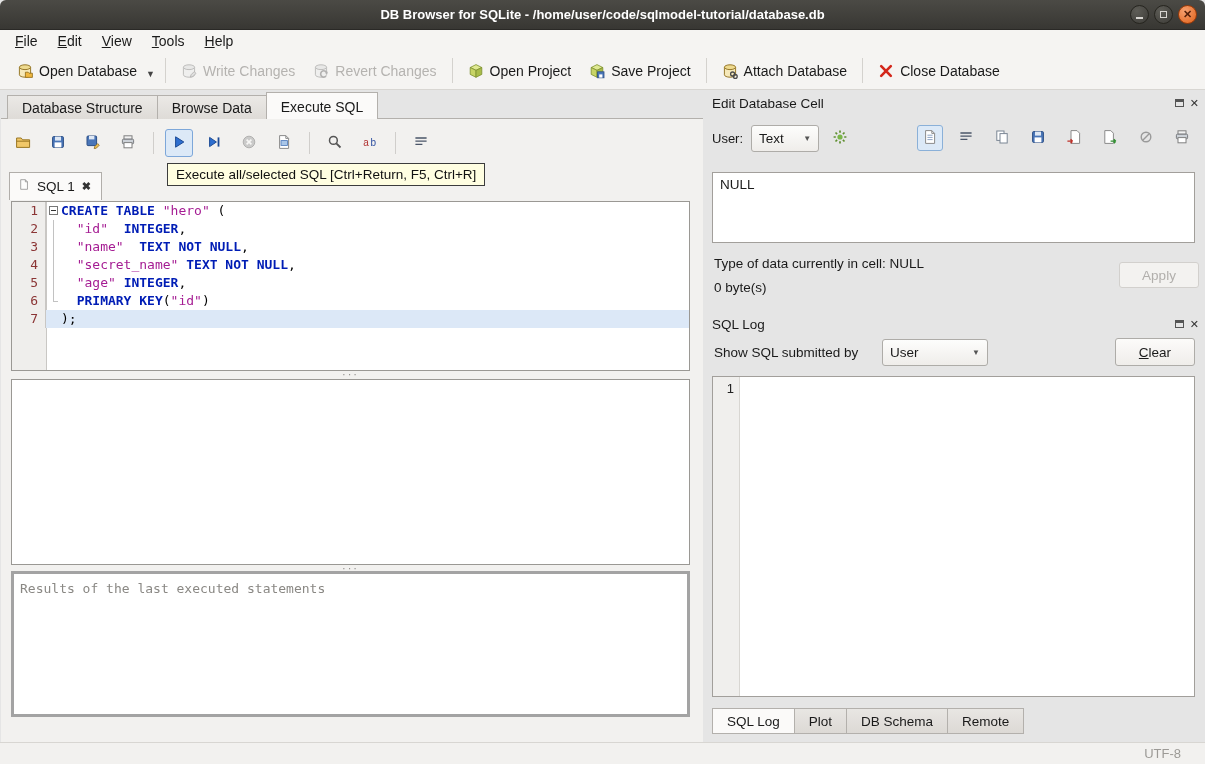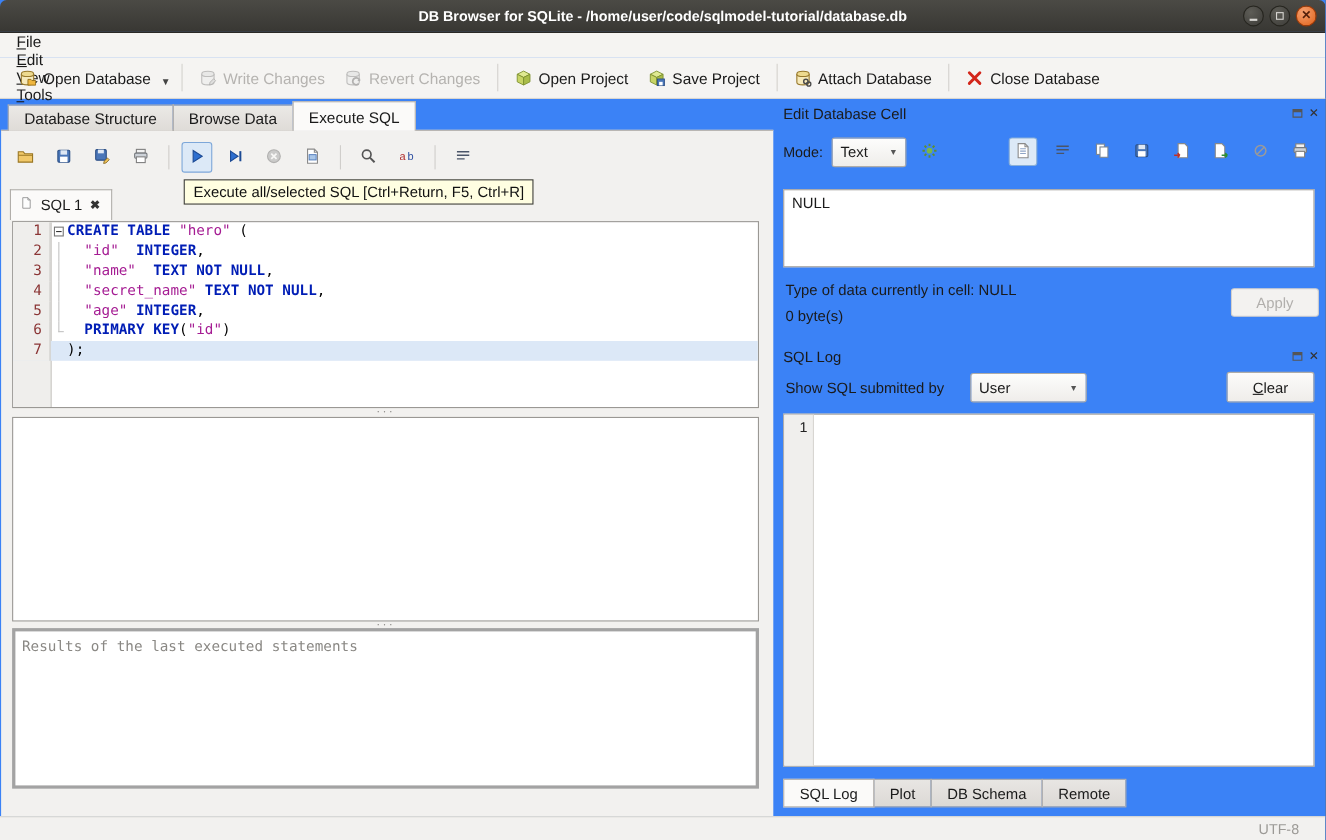--- a/index.html
+++ b/index.html
@@ -1,35 +1,35 @@
 <!DOCTYPE html>
 <html><head>
 <meta charset="utf-8">
 <style>
   * { box-sizing: border-box; margin: 0; padding: 0; }
   body { margin: 0; background: #666; font-family: "Liberation Sans", sans-serif; }
-  .window { position: relative; width: 1205px; height: 764px; background: #3b82f6;
+  .window { position: relative; width: 1205px; height: 764px; background: #e5e5e5;
             font-size: 13px; color: #1a1a1a; overflow: hidden; }
 
   
   .titlebar { height: 30px; background: linear-gradient(#4b4a45, #383733);
               border-bottom: 1px solid #2a2926; border-radius: 6px 6px 0 0;
               display: flex; align-items: center; justify-content: center; position: relative; }
   .titlebar .title { color: #fff; font-weight: bold; font-size: 13px; }
   .win-controls { position: absolute; right: 8px; top: 5px; display: flex; gap: 5px; }
   .wc { width: 19px; height: 19px; border-radius: 50%; border: 1px solid #26251f;
         background: radial-gradient(circle at 35% 30%, #5e5d57, #3c3b37);
         display: flex; align-items: center; justify-content: center; }
   .wc .minglyph { width: 7px; height: 2px; background: #d8d6d2; margin-top: 6px; }
   .wc .maxglyph { width: 7px; height: 7px; border: 1px solid #d8d6d2; }
   .wc.close { background: radial-gradient(circle at 35% 30%, #f6a171, #e06118); border-color: #9c3a08; }
   .wc.close .xglyph { color: #55200a; font-size: 11px; font-weight: bold; line-height: 1; }
 
   
-  .menubar { height: 22px; background: #f5f4f2; display: flex; align-items: stretch; padding-left: 5px; flex-direction: column; }
+  .menubar { height: 22px; background: #f5f4f2; display: flex; align-items: stretch; padding-left: 5px; }
   .menu-item { display: flex; align-items: center; padding: 0 10px; font-size: 14px; }
   .menu-item .mlabel { display: block; }
   .menu-item .mlabel::first-letter { text-decoration: underline; }
 
   
   .toolbar { height: 38px; background: #f5f4f2; border-bottom: 1px solid #d8d6d2;
              display: flex; align-items: center; padding: 0 8px; }
   .tbtn { display: flex; align-items: center; gap: 6px; padding: 6px 9px; border-radius: 3px;
           font-size: 14px; white-space: nowrap; }
   .tbtn svg { display: block; }
@@ -417,21 +417,21 @@
 
       <div class="dock-header" style="top:4px">
         <span>Edit Database Cell</span>
         <span class="dock-icons">
           <span class="dockfloat"></span>
           <span class="dockclose">✕</span>
         </span>
       </div>
 
       <div class="mode-row">
-        <span>Mode:</span>
+        <span>User:</span>
         <span class="combo mode-combo">
           <span>Text</span>
           <span class="arrow">▼</span>
         </span>
         <span class="iconbtn">
             <span><svg width="16" height="16" viewBox="0 0 16 16">
                 <circle cx="8" cy="8" r="2.6" fill="#7ab648"></circle>
                 <path d="M8 1.6v2.2M8 12.2v2.2M1.6 8h2.2M12.2 8h2.2M3.5 3.5l1.6 1.6M10.9 10.9l1.6 1.6M12.5 3.5l-1.6 1.6M5.1 10.9l-1.6 1.6" stroke="#5f8f30" stroke-width="1.7"></path>
               </svg></span>
           </span>

